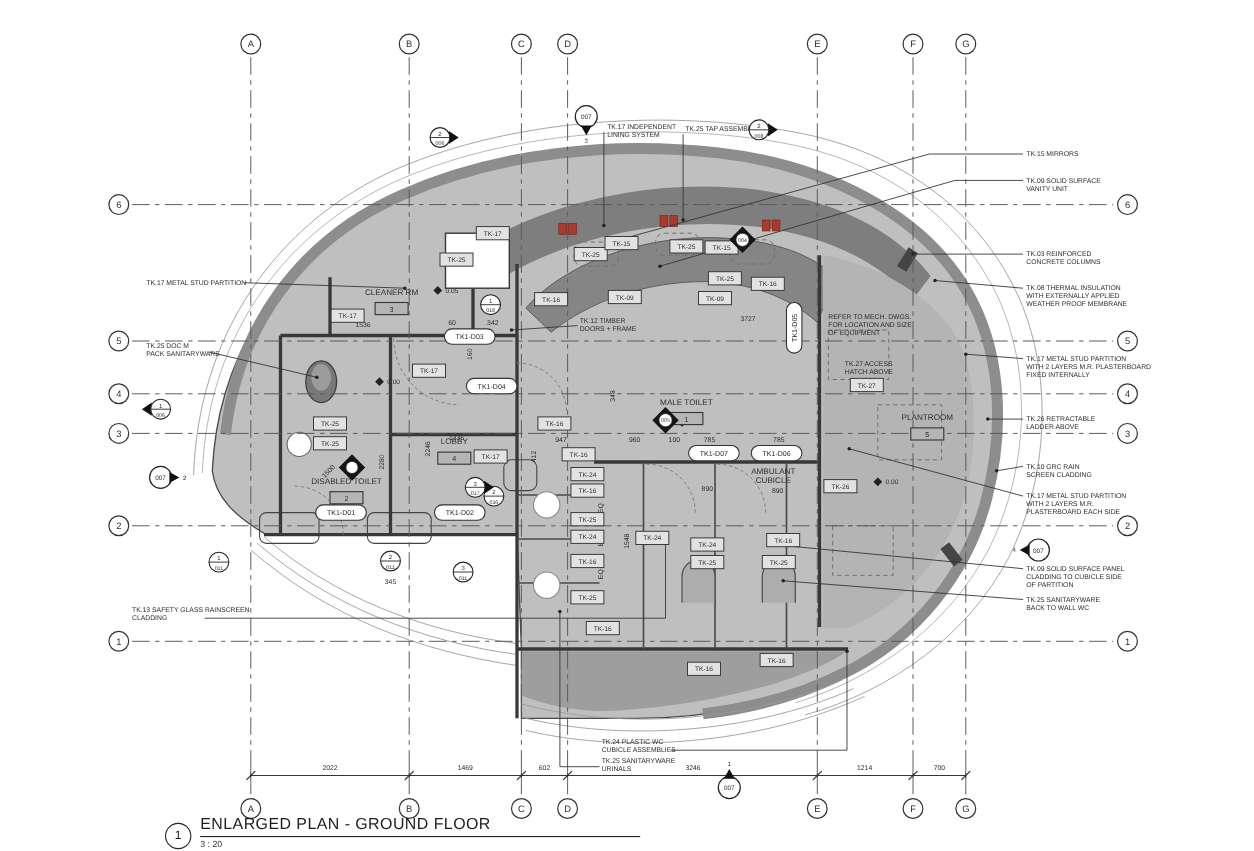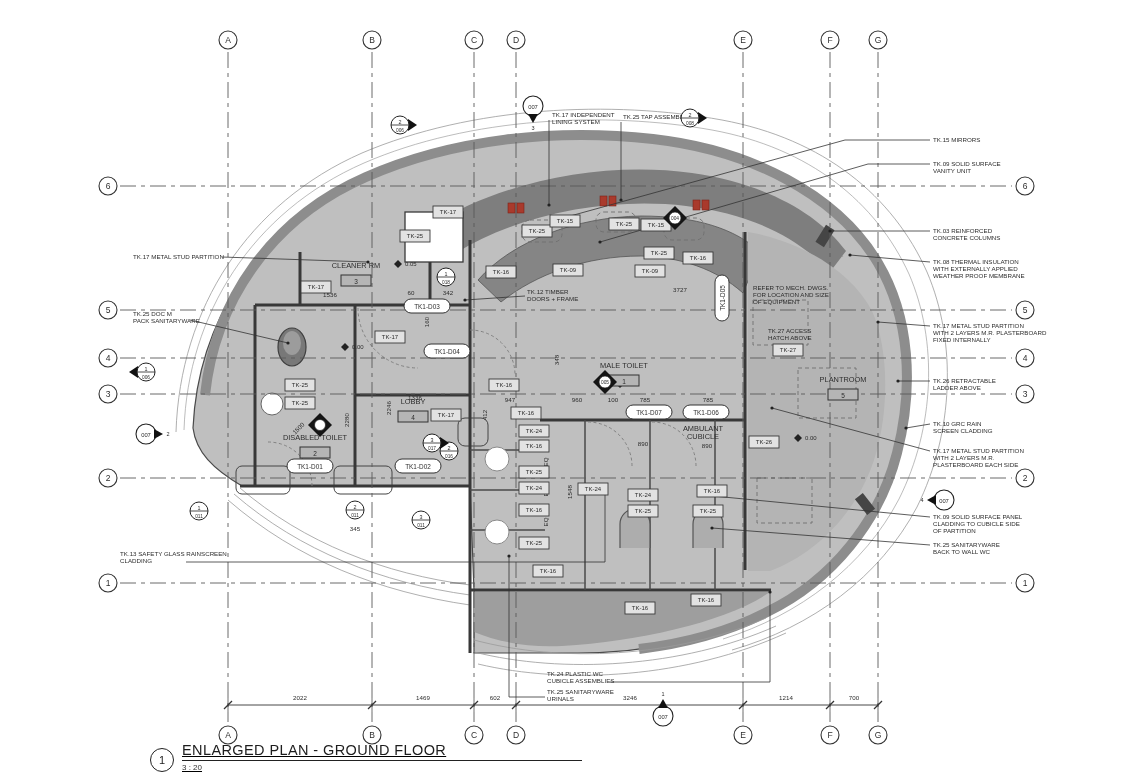--- a/index.html
+++ b/index.html
@@ -10,21 +10,21 @@
   .thin{fill:none;stroke:#9a9a9a;stroke-width:0.8;}
   .xthin{fill:none;stroke:#8f8f8f;stroke-width:0.6;}
   .wall{fill:none;stroke:#383838;stroke-width:3;}
   .wall2{fill:none;stroke:#4a4a4a;stroke-width:1.5;}
   .swing{fill:none;stroke:#7a7a7a;stroke-width:0.9;stroke-dasharray:3 2.5;}
   .dashrect{fill:none;stroke:#6f6f6f;stroke-width:0.9;stroke-dasharray:4 3;}
   .titleblock{position:absolute;left:150px;top:742px;display:flex;align-items:flex-start;}
   .tb-circle{width:22px;height:22px;border:1.4px solid #222;border-radius:50%;
              display:flex;align-items:center;justify-content:center;font-size:11px;color:#222;
              margin-top:6px;flex:0 0 auto;}
-  .tb-text{margin-left:8px;text-decoration:underline;}
+  .tb-text{margin-left:8px;}
   .tb-title{font-size:14.5px;color:#1d1d1d;letter-spacing:0.4px;border-bottom:1.6px solid #222;
             padding-bottom:2px;min-width:400px;}
   .tb-scale{font-size:8px;color:#333;margin-top:2px;}
 </style>
 </head>
 <body>
 
 <div class="canvas">
 <svg width="1140" height="774" viewBox="0 0 1140 774">
 

